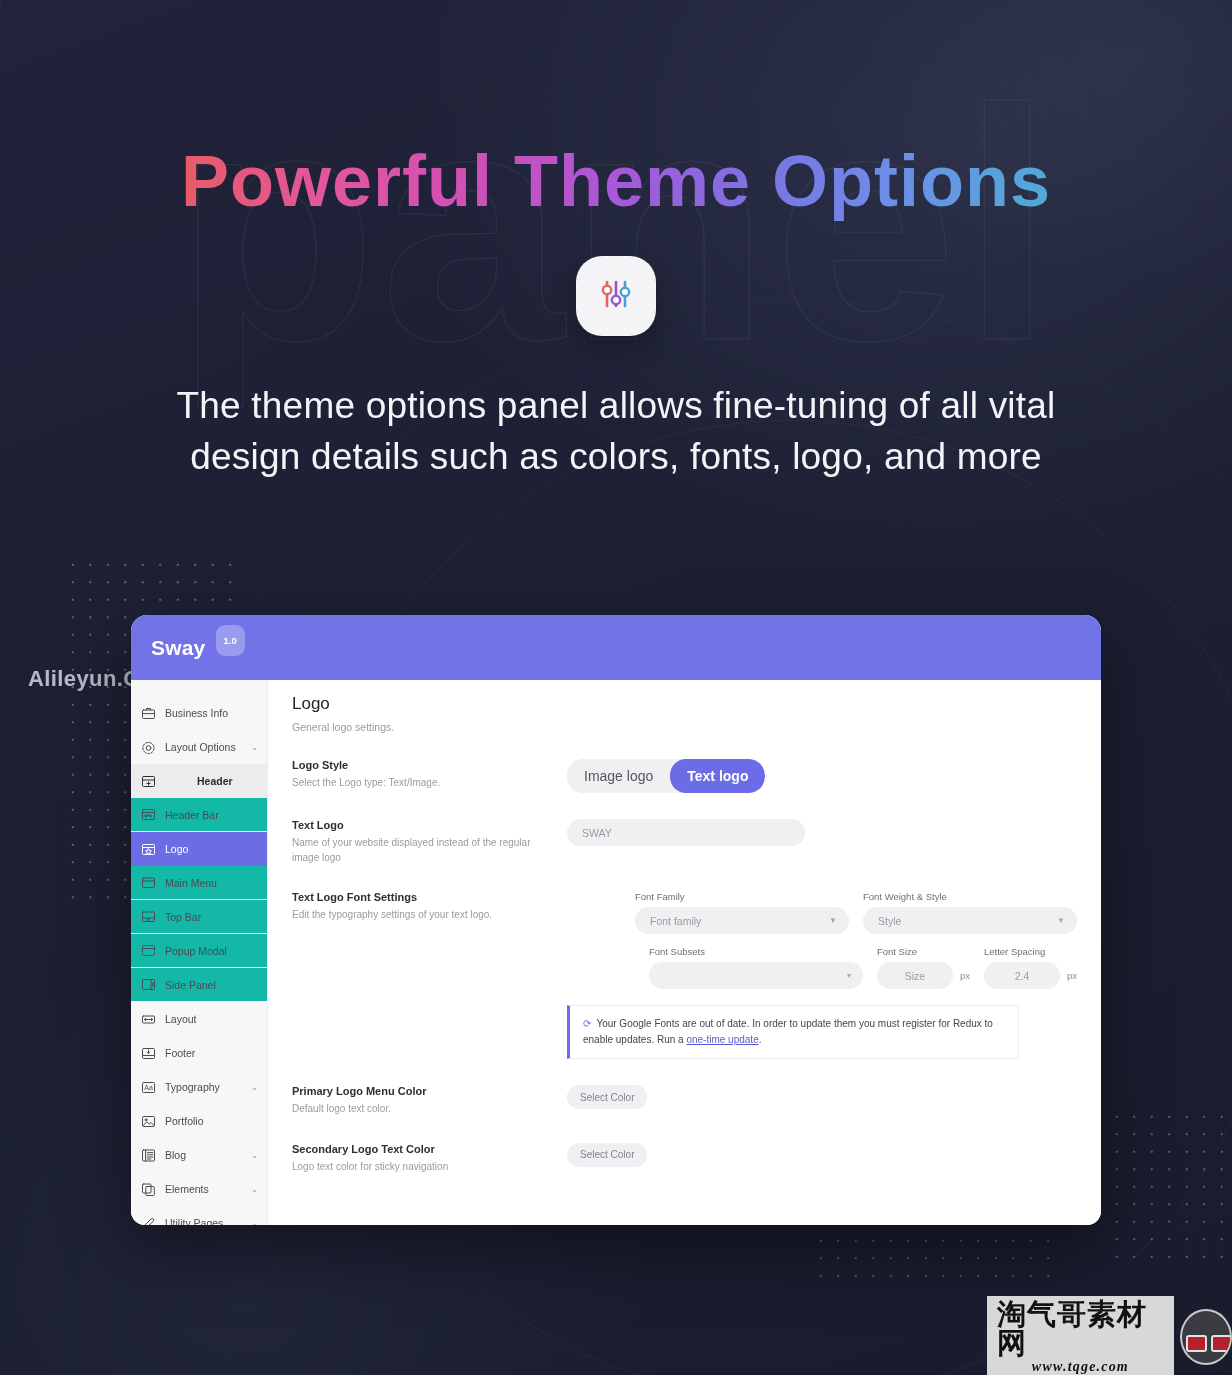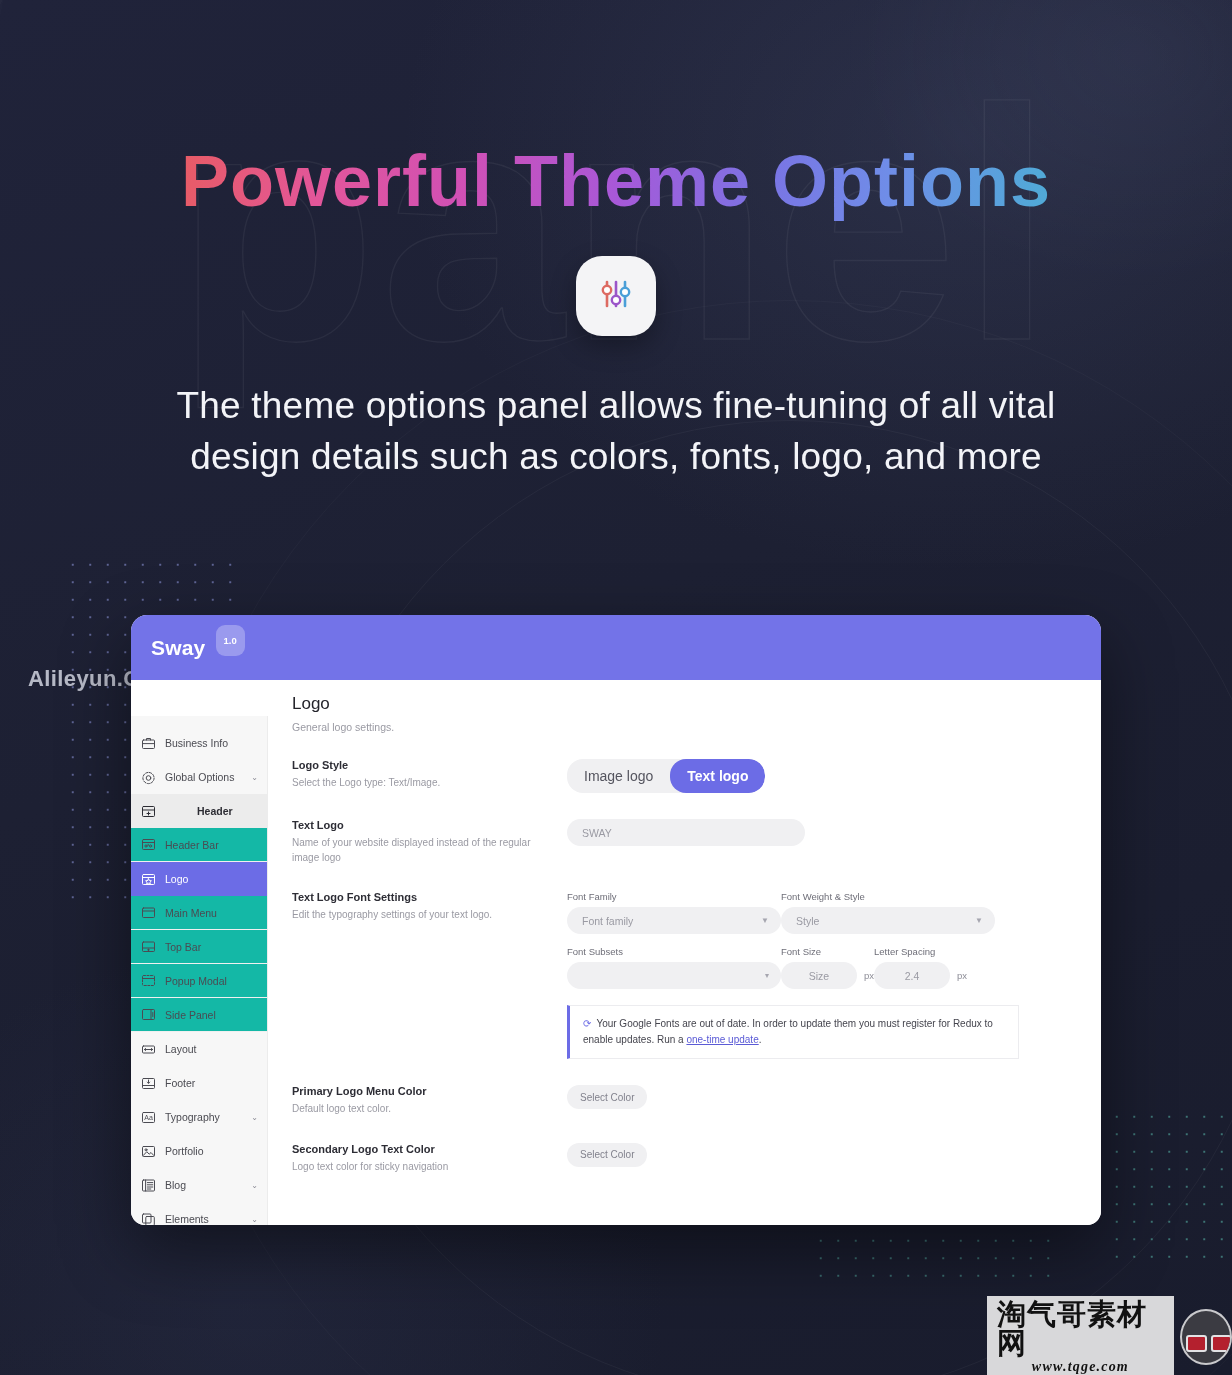--- a/index.html
+++ b/index.html
@@ -81,21 +81,21 @@
   }
   .brand { color: #fff; font-size: 21px; font-weight: 600; letter-spacing: .2px; }
   .brand-version {
     margin-left: 10px; background: rgba(255,255,255,.28); color: #fff;
     font-size: 9.5px; padding: 10px 8px; border-radius: 9px; position: relative; top: -7px;
     font-weight: 600;
   }
   .panel-body { display: flex; height: 545px; }
 
   
-  .sidebar { width: 137px; background: #f7f7f7; border-right: 1px solid #ececec; padding-top: 10px; margin-top: 36px; }
+  .sidebar { width: 137px; background: #f7f7f7; border-right: 1px solid #ececec; padding-top: 16px; }
   .s-item {
     display: flex; align-items: center; height: 34px; padding: 0 9px 0 10px;
     font-size: 10.5px; color: #4b4b52; position: relative; cursor: pointer;
   }
   .s-item .lbl { flex: 1; white-space: nowrap; }
   .s-item.sub { background: #14b8a6; border-bottom: 1px solid #f0f0f0; }
   .s-item.group-open { background: #ececec; font-weight: 700; color: #2c2c33; gap: 32px; }
   .s-item.active { background: #6c6ce6; color: #fff; }
   .s-item.active .ico { border-color: #fff; color: #fff; }
   .s-ico {
@@ -133,21 +133,21 @@
     font-family: "Liberation Sans", sans-serif;
   }
   .inp.wide { width: 238px; }
   .select {
     background: #f0f0f2; border-radius: 16px; height: 27px; display: flex; align-items: center;
     padding: 0 12px 0 15px; font-size: 10.5px; color: #9a9aa3; justify-content: space-between;
   }
   .select .car { font-size: 8px; color: #a6a6b0; }
 
   .fld-label { font-size: 9.5px; color: #6e6e78; margin-bottom: 5px; }
-  .grid2 { display: flex; margin-bottom: 12px; }
+  .grid2 { display: flex; gap: 14px; margin-bottom: 12px; justify-content: flex-end; }
   .num {
     background: #f0f0f2; border-radius: 16px; height: 27px; width: 76px;
     display: flex; align-items: center; justify-content: center; font-size: 10.5px; color: #9a9aa3;
   }
   .unit { font-size: 9.5px; color: #8d8d97; margin-left: 7px; }
 
   .notice {
     margin-top: 16px; border: 1px solid #ececef; border-left: 3px solid #6c6ce6;
     background: #fff; padding: 10px 13px; font-size: 10px; color: #45454e; line-height: 1.6;
     width: 452px;
@@ -233,21 +233,21 @@
             </span>
             <span class="lbl">Business Info</span>
           </div>
           <div class="s-item ">
             <span class="s-ico ico">
               <svg width="15" height="15" viewBox="0 0 15 15" fill="none" stroke="currentColor" stroke-width="1" stroke-linecap="round" stroke-linejoin="round">
                 <circle cx="7.5" cy="8" r="2.3"></circle>
                 <circle cx="7.5" cy="8" r="5.6" stroke-dasharray="2.4 1.4"></circle>
               </svg>
             </span>
-            <span class="lbl">Global Options</span>
+            <span class="lbl">Layout Options</span>
             <span class="chev">⌄</span>
           </div>
           <div class="s-item group-open">
             <span class="s-ico ico">
               <svg width="15" height="15" viewBox="0 0 15 15" fill="none" stroke="currentColor" stroke-width="1" stroke-linecap="round" stroke-linejoin="round">
                 <rect x="1.5" y="2.5" width="12" height="10" rx="1"></rect>
                 <line x1="1.5" y1="6" x2="13.5" y2="6"></line>
                 <path d="M7.5 8v3M6 9.5h3"></path>
               </svg>
             </span>

